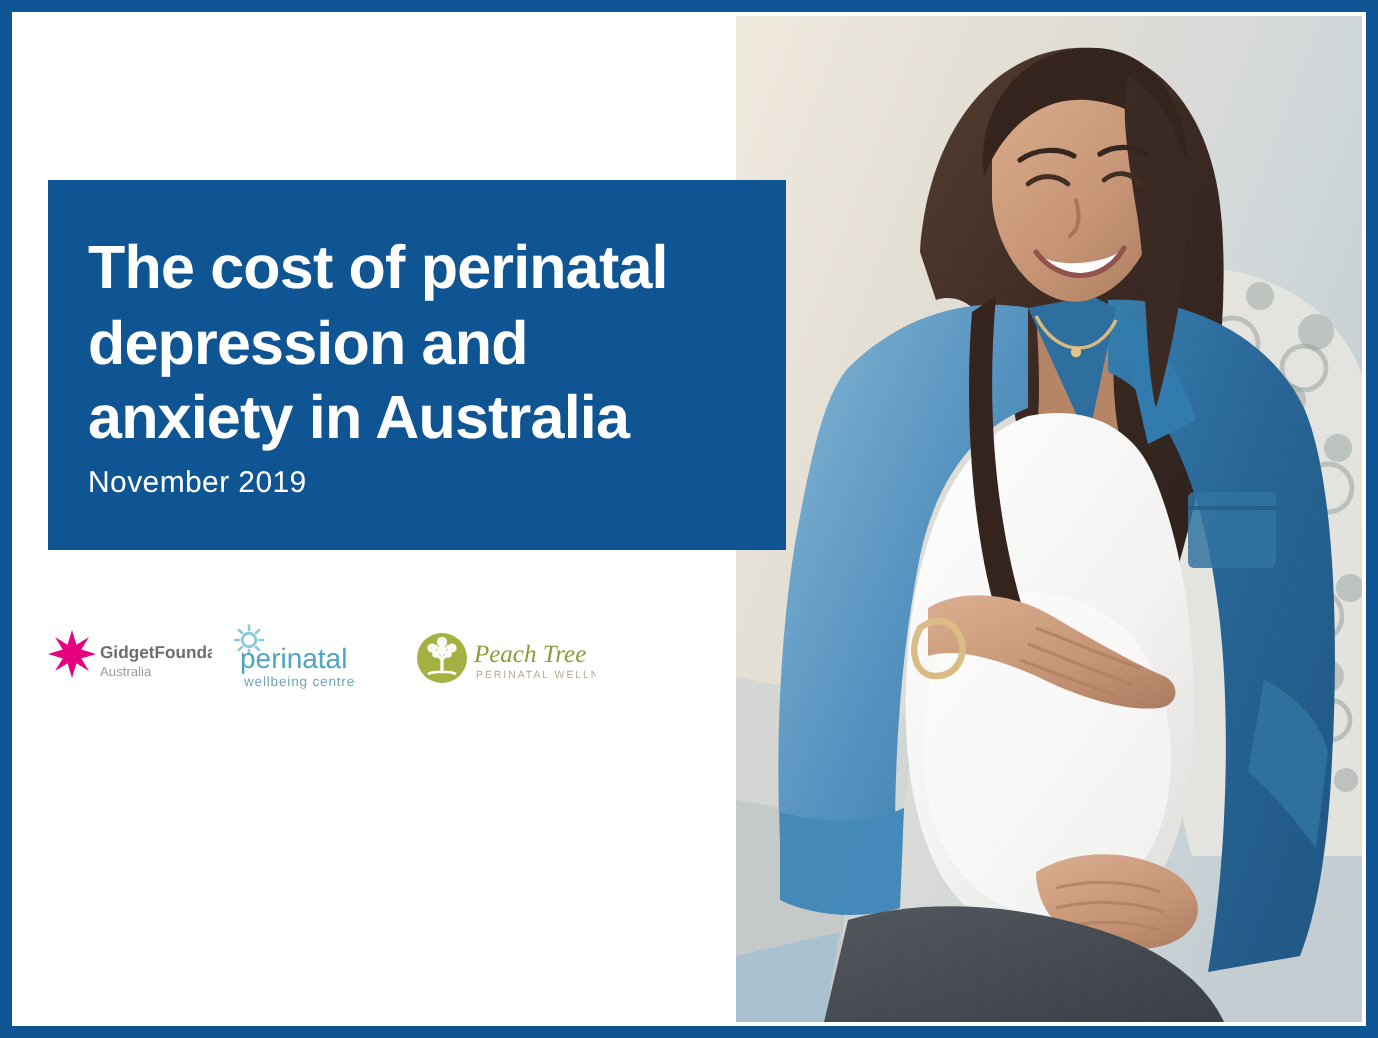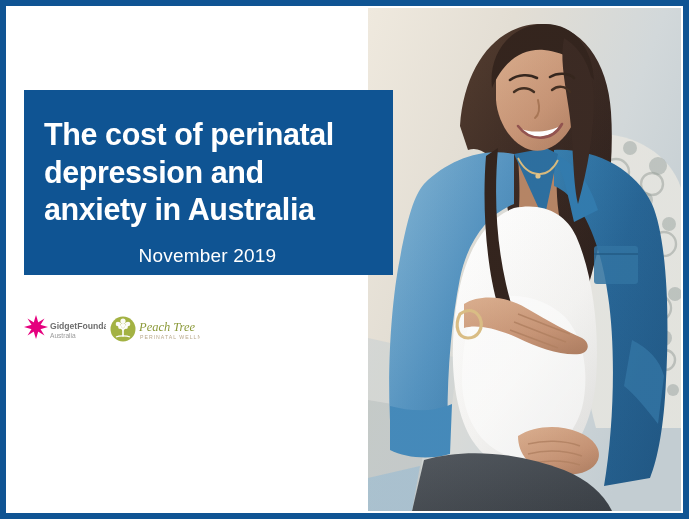--- a/index.html
+++ b/index.html
@@ -58,25 +58,24 @@
     color: #ffffff;
     font-size: 30.5px;
     line-height: 1.235;
     font-weight: 700;
     letter-spacing: -0.4px;
     margin: 0;
     white-space: pre-line;
   }
   .cover-date {
     color: #ffffff;
-    font-size: 19px;
+    font-size: 15px;
     font-weight: 400;
     letter-spacing: 0.2px;
-    margin-top: 16px;
-    text-align: center;
+    margin-top: 4px;
   }
 
   
   .credit {
     position: absolute;
     left: 31px;
     top: 281px;
     font-size: 9.3px;
     color: #3d3d3d;
     letter-spacing: 0.15px;
@@ -298,20 +297,39 @@
             <path d="M-12 0 L-3.4 -2.6 L0 0 L-3.4 2.6 Z"></path>
             <path d="M-8.5 -8.5 L-1.2 -4.0 L0 0 L-4.0 -1.2 Z"></path>
           </g>
           <circle cx="14" cy="15" r="2.6" fill="#E5007E"></circle>
         </g>
         <text x="28" y="17" font-family="'Liberation Sans',sans-serif" font-size="8.6" font-weight="bold" fill="#6E6E6E">GidgetFoundation</text>
         <text x="28" y="26" font-family="'Liberation Sans',sans-serif" font-size="6.6" fill="#9A9A9A">Australia</text>
       </svg>
     </div>
 
+    <div class="logo logo-perinatal">
+      <svg viewBox="0 0 92 34" aria-hidden="true">
+        <g>
+          <circle cx="12.5" cy="8" r="3.4" fill="none" stroke="#8CCBDC" stroke-width="1.5"></circle>
+          <g stroke="#8CCBDC" stroke-width="1.3" stroke-linecap="round">
+            <line x1="12.5" y1="0.8" x2="12.5" y2="3.0"></line>
+            <line x1="12.5" y1="13.0" x2="12.5" y2="15.0"></line>
+            <line x1="5.4" y1="8" x2="7.5" y2="8"></line>
+            <line x1="17.5" y1="8" x2="19.6" y2="8"></line>
+            <line x1="7.4" y1="2.9" x2="9.0" y2="4.5"></line>
+            <line x1="16.0" y1="11.5" x2="17.6" y2="13.1"></line>
+            <line x1="17.6" y1="2.9" x2="16.0" y2="4.5"></line>
+            <line x1="9.0" y1="11.5" x2="7.4" y2="13.1"></line>
+          </g>
+        </g>
+        <text x="8" y="22" font-family="'Liberation Sans',sans-serif" font-size="14" fill="#4FA4C0">perinatal</text>
+        <text x="10" y="31" font-family="'Liberation Sans',sans-serif" font-size="6.8" fill="#6FA7B8" letter-spacing="0.4">wellbeing centre</text>
+      </svg>
+    </div>
 
 
     <div class="logo logo-peachtree">
       <svg viewBox="0 0 90 34" aria-hidden="true">
         <g>
           <circle cx="13" cy="17" r="12.5" fill="#A3B243"></circle>
           <path d="M13 24 L13 15" stroke="#ffffff" stroke-width="1.6" stroke-linecap="round"></path>
           <path d="M13 18 L8.5 13.5 M13 18 L17.5 13.5 M13 15 L10 11 M13 15 L16 11" stroke="#ffffff" stroke-width="1.2" stroke-linecap="round"></path>
           <g fill="#ffffff" opacity="0.95">
             <circle cx="8" cy="12" r="2.3"></circle>

